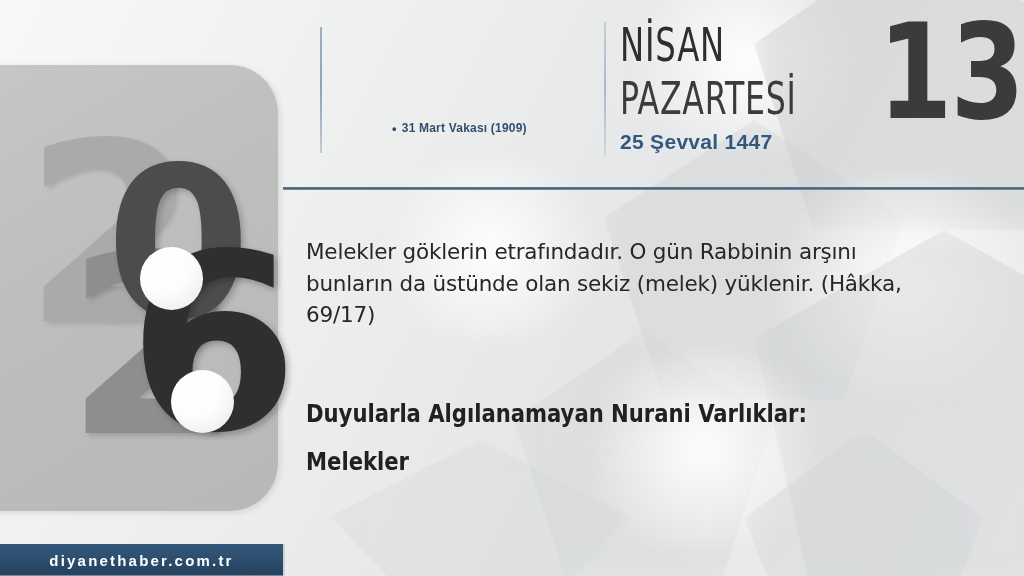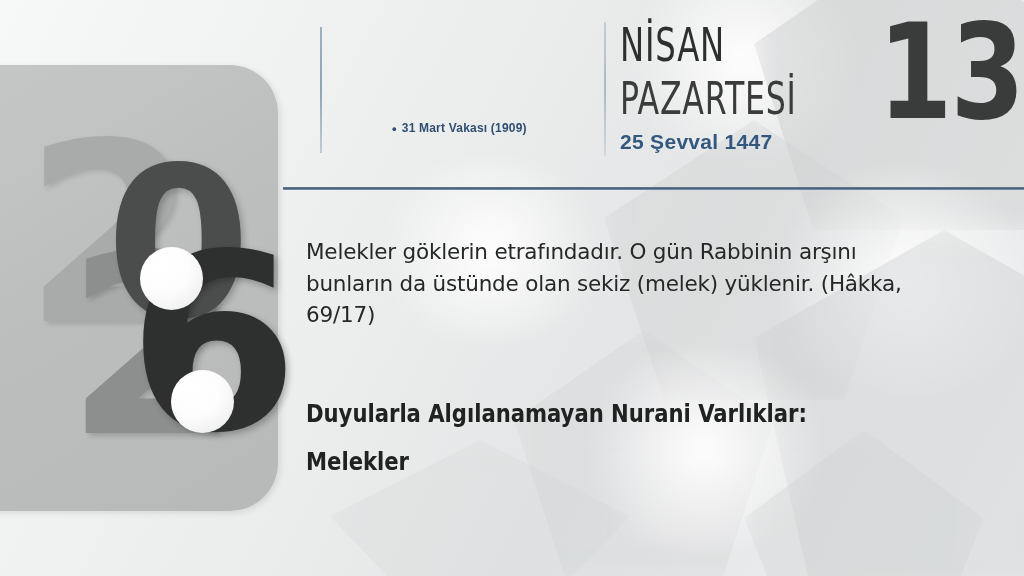--- a/index.html
+++ b/index.html
@@ -320,14 +320,17 @@
   </div>
 
   <div class="month">NİSAN</div>
   <div class="weekday">PAZARTESİ</div>
   <div class="hijri">25 Şevval 1447</div>
   <div class="day-number">13</div>
 
   <div class="verse">Melekler göklerin etrafındadır. O gün Rabbinin arşını bunların da üstünde olan sekiz (melek) yüklenir. (Hâkka, 69/17)</div>
   <div class="article-title">Duyularla Algılanamayan Nurani Varlıklar: Melekler</div>
 
+  <div class="footer-bar">
+    <div class="footer-text">diyanethaber.com.tr</div>
+  </div>
 
 </div>
 
 </body></html>

